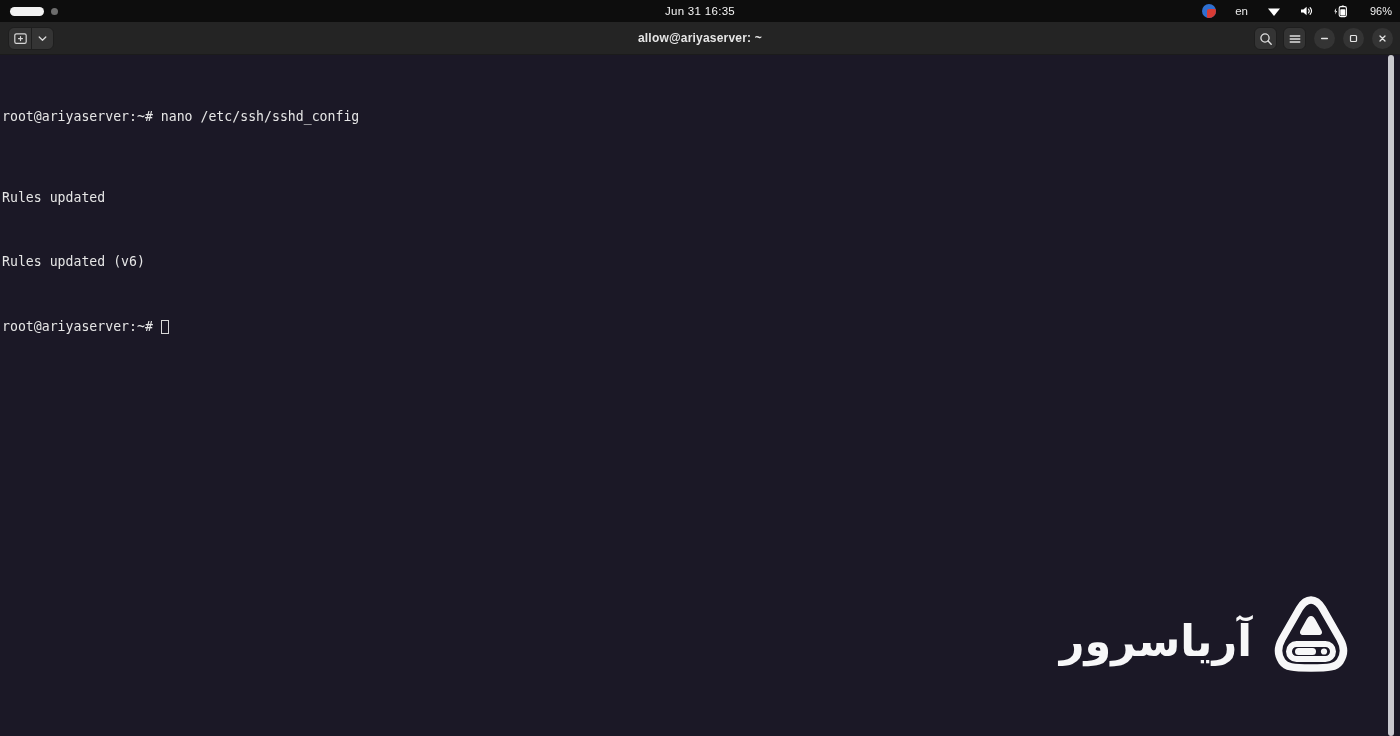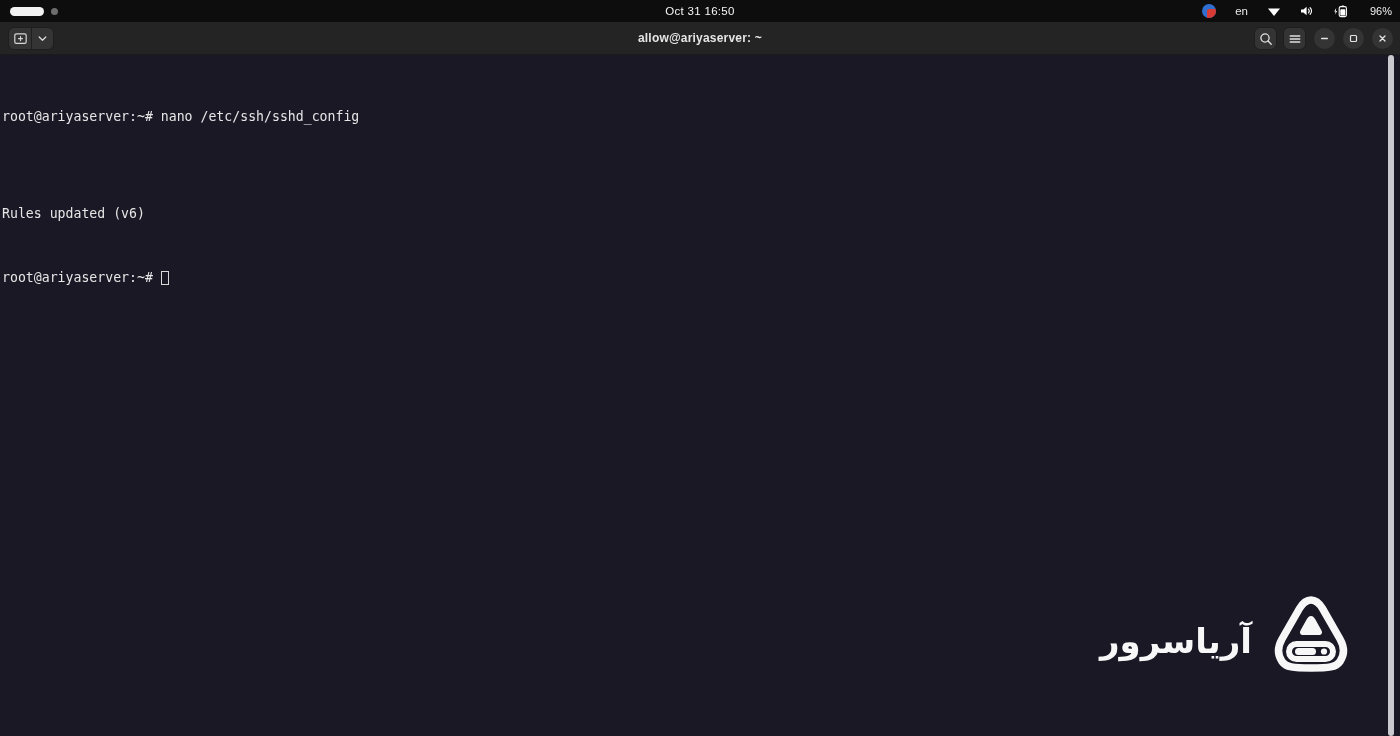--- a/index.html
+++ b/index.html
@@ -140,37 +140,37 @@
 
   
   .watermark{
     position:absolute;
     right:48px; bottom:58px;
     display:flex; align-items:center; gap:18px;
     opacity:.97;
   }
   .wm-text{
     font-family:"DejaVu Sans", sans-serif;
-    font-size:34px; font-weight:bold; color:#ffffff;
+    font-size:43px; font-weight:bold; color:#ffffff;
     direction:rtl; letter-spacing:-1px;
     line-height:1;
     margin-top:10px;
   }
 </style>
 </head>
 <body>
 
 <div class="topbar">
 
   <div class="topbar-left">
     <div class="activities-pill"></div>
     <div class="workspace-dot"></div>
   </div>
 
-  <div class="topbar-clock">Oct 31  16:50</div>
+  <div class="topbar-clock">Jun 31  16:35</div>
 
   <div class="topbar-right">
 
     <div class="app-indicator"></div>
 
     <span class="lang-label">en</span>
 
     <span class="sysicon">
       <svg width="14" height="12" viewBox="0 0 14 12">
         <path d="M1 3.4 L13 3.4 L7 11 Z" fill="#ffffff"></path>
@@ -253,20 +253,21 @@
     </div>
   </div>
 
   <div class="term">
 
     <div class="term-lines">
 
       <div class="line"><span>root@ariyaserver:~# </span><span>nano /etc/ssh/sshd_config</span></div>
 
 
+      <div class="line"><span>Rules updated</span></div>
 
       <div class="line"><span>Rules updated (v6)</span></div>
 
       <div class="line"><span>root@ariyaserver:~# </span><span class="cursor"></span></div>
     </div>
 
     <div class="scrollbar"></div>
 
     <div class="watermark">
       <div class="wm-text">آریاسرور</div>

